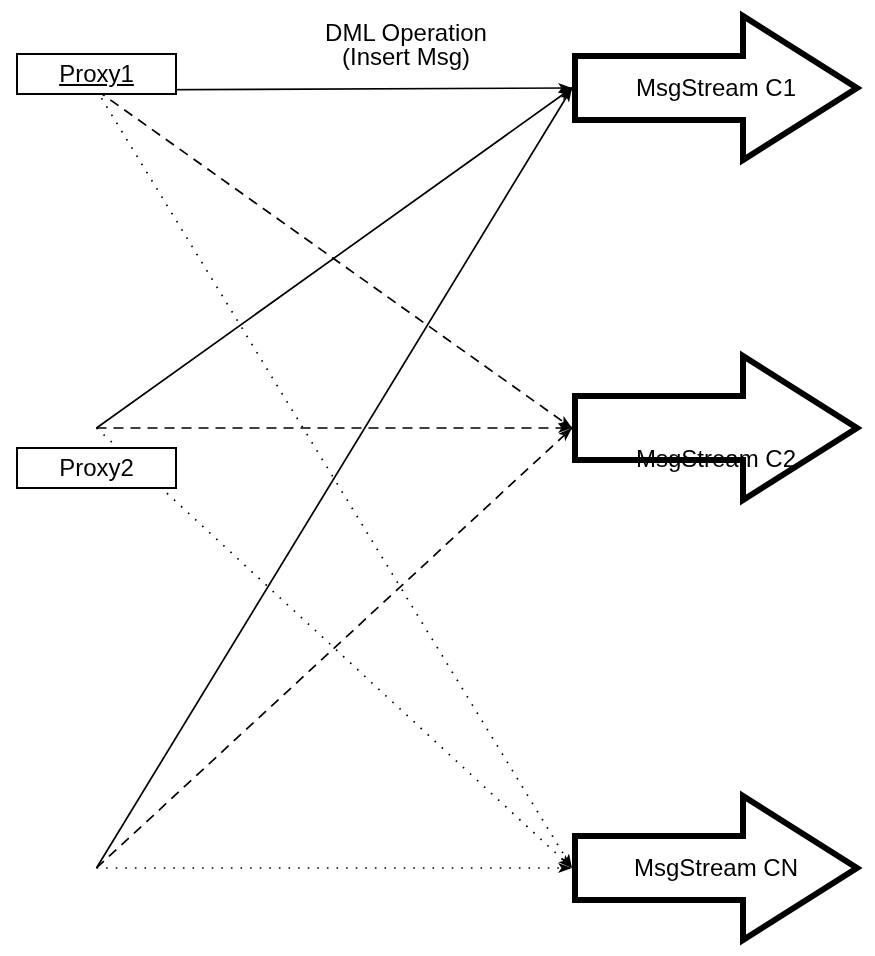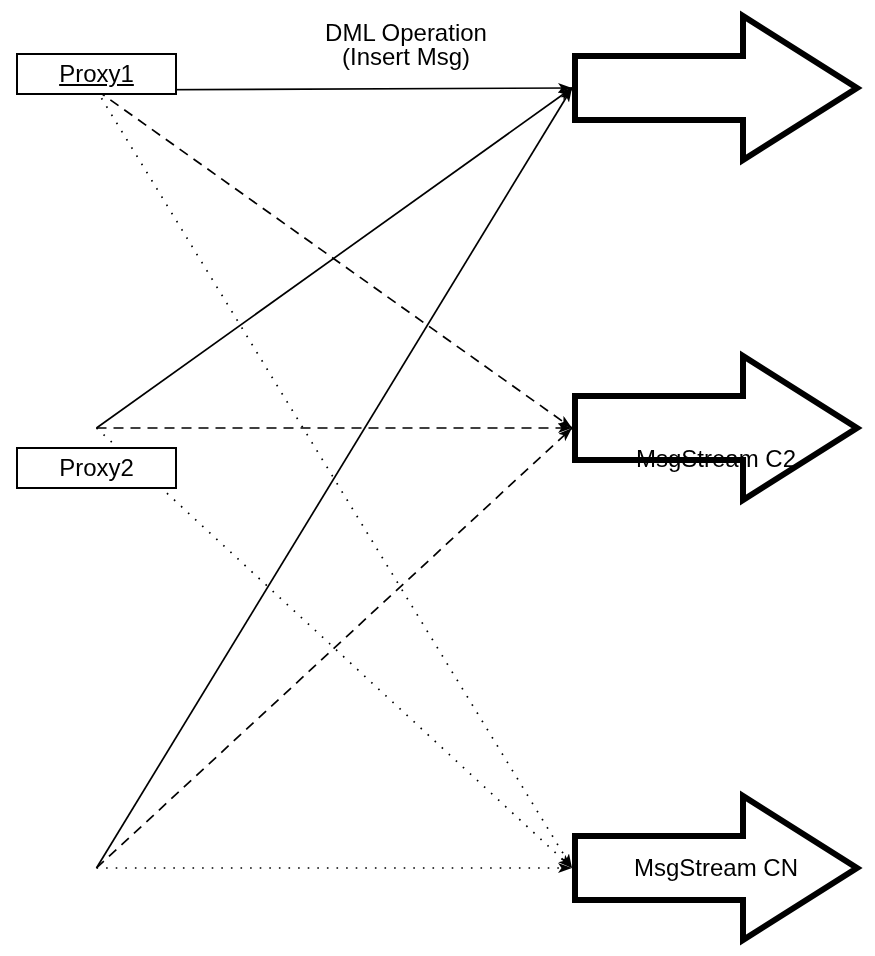--- a/index.html
+++ b/index.html
@@ -103,20 +103,23 @@
     <div>(Insert Msg)</div>
   </div>
 
   <div class="proxy proxy-0">
     <span>Proxy1</span>
   </div>
   <div class="proxy proxy-1">
     <span>Proxy2</span>
   </div>
 
+  <div class="stream-label stream-label-0">
+    <span>MsgStream C1</span>
+  </div>
   <div class="stream-label stream-label-1">
     <span>MsgStream C2</span>
   </div>
   <div class="stream-label stream-label-2">
     <span>MsgStream CN</span>
   </div>
 
 </div>
 
 </body></html>

